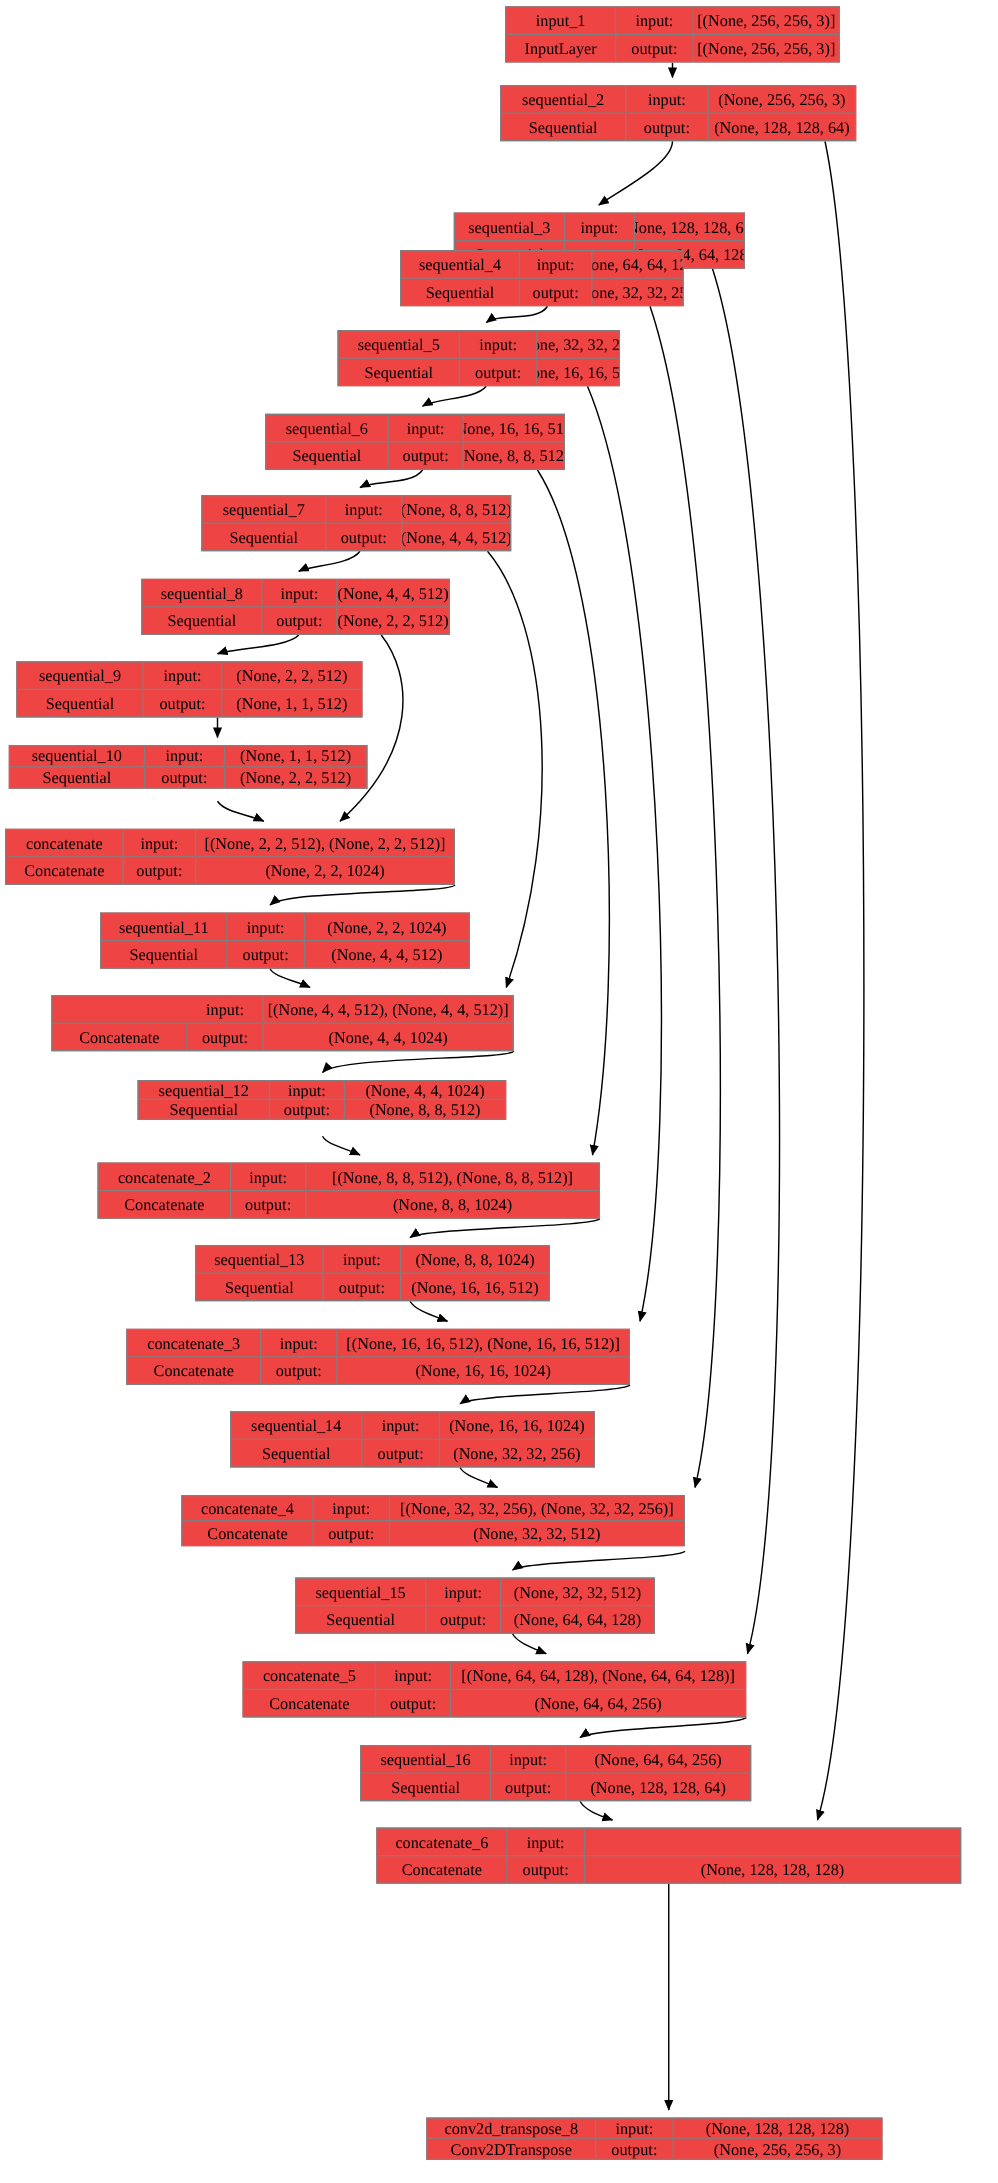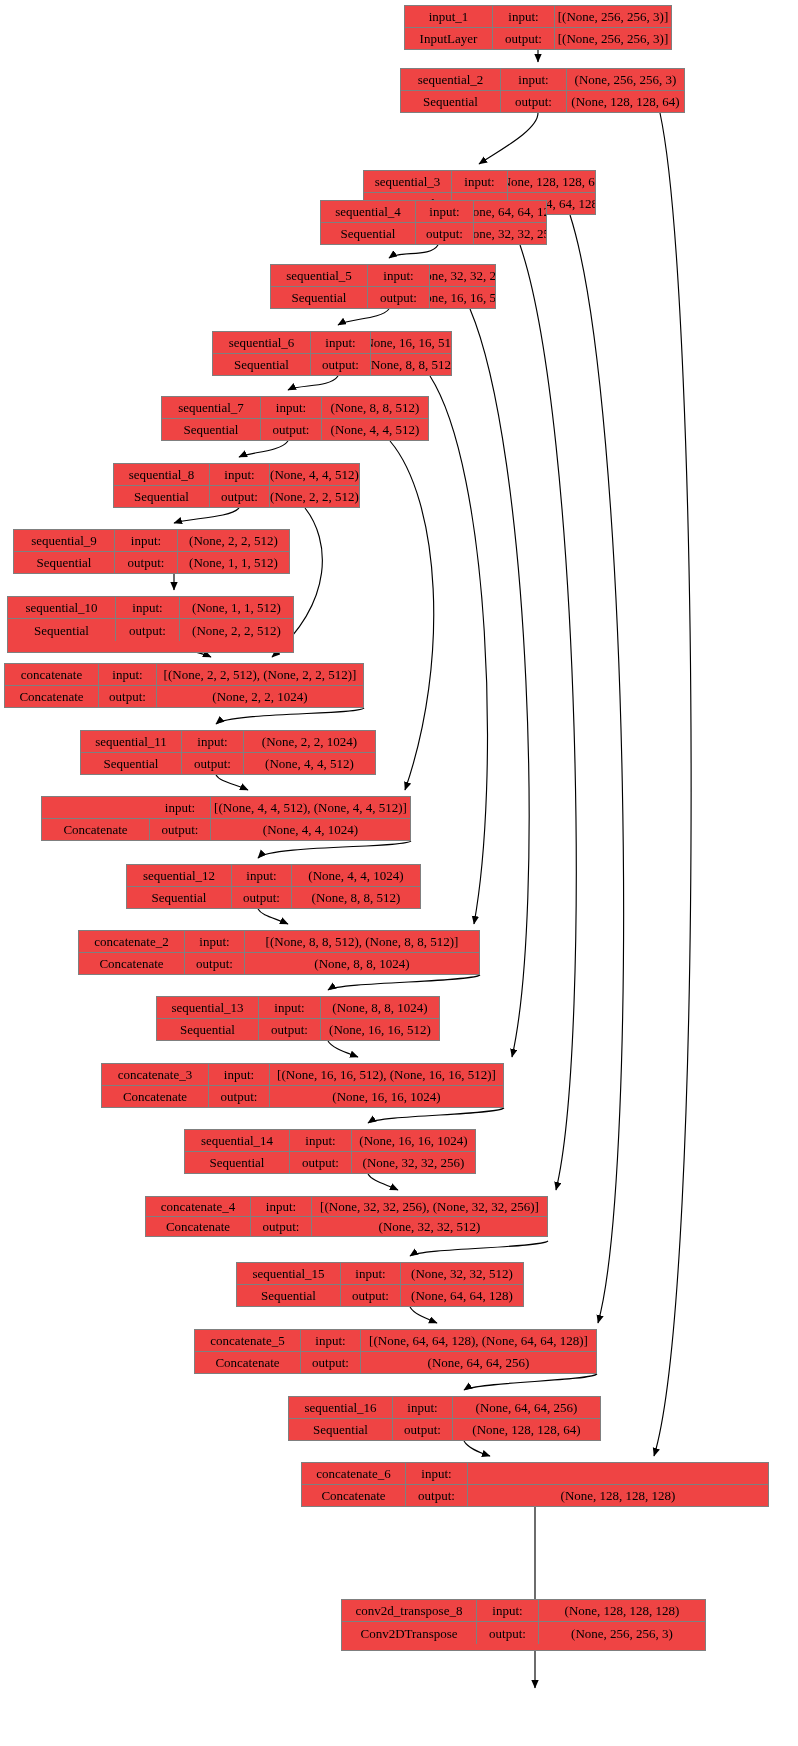--- a/index.html
+++ b/index.html
@@ -174,21 +174,21 @@
           <div class="cell c-name" style="width: 98px;">sequential_6</div>
           <div class="cell c-io" style="width: 60px;">input:</div>
           <div class="cell c-shape" style="width: 80px;">(None, 16, 16, 512)</div>
         </div>
         <div class="node-row">
           <div class="cell c-name" style="width: 98px;">Sequential</div>
           <div class="cell c-io" style="width: 60px;">output:</div>
           <div class="cell c-shape" style="width: 80px;">(None, 8, 8, 512)</div>
         </div>
       </div>
-      <div class="node" style="left: 161px; top: 396px; width: 268px; height: 45px; text-align: center;">
+      <div class="node" style="left: 161px; top: 396px; width: 248px; height: 45px; text-align: center;">
         <div class="node-row top">
           <div class="cell c-name" style="width: 99px;">sequential_7</div>
           <div class="cell c-io" style="width: 61px;">input:</div>
           <div class="cell c-shape" style="width: 86px;">(None, 8, 8, 512)</div>
         </div>
         <div class="node-row">
           <div class="cell c-name" style="width: 99px;">Sequential</div>
           <div class="cell c-io" style="width: 61px;">output:</div>
           <div class="cell c-shape" style="width: 86px;">(None, 4, 4, 512)</div>
         </div>
@@ -210,21 +210,21 @@
           <div class="cell c-name" style="width: 101px;">sequential_9</div>
           <div class="cell c-io" style="width: 63px;">input:</div>
           <div class="cell c-shape" style="width: 111px;">(None, 2, 2, 512)</div>
         </div>
         <div class="node-row">
           <div class="cell c-name" style="width: 101px;">Sequential</div>
           <div class="cell c-io" style="width: 63px;">output:</div>
           <div class="cell c-shape" style="width: 111px;">(None, 1, 1, 512)</div>
         </div>
       </div>
-      <div class="node" style="left: 7px; top: 596px; width: 287px; height: 57px; align-items: flex-end;">
+      <div class="node" style="left: 7px; top: 596px; width: 287px; height: 35px; align-items: flex-end;">
         <div class="node-row top">
           <div class="cell c-name" style="width: 108px;">sequential_10</div>
           <div class="cell c-io" style="width: 64px;">input:</div>
           <div class="cell c-shape" style="width: 113px;">(None, 1, 1, 512)</div>
         </div>
         <div class="node-row">
           <div class="cell c-name" style="width: 108px;">Sequential</div>
           <div class="cell c-io" style="width: 64px;">output:</div>
           <div class="cell c-shape" style="width: 113px;">(None, 2, 2, 512)</div>
         </div>
@@ -258,21 +258,21 @@
           <div class="cell c-name" style="width: 108px; margin-top: 39px;">concatenate_1</div>
           <div class="cell c-io" style="width: 61px;">input:</div>
           <div class="cell c-shape" style="width: 199px;">[(None, 4, 4, 512), (None, 4, 4, 512)]</div>
         </div>
         <div class="node-row">
           <div class="cell c-name" style="width: 108px;">Concatenate</div>
           <div class="cell c-io" style="width: 61px;">output:</div>
           <div class="cell c-shape" style="width: 199px;">(None, 4, 4, 1024)</div>
         </div>
       </div>
-      <div class="node" style="left: 126px; top: 864px; width: 295px; height: 45px;">
+      <div class="node" style="left: 110px; top: 864px; width: 295px; height: 32px;">
         <div class="node-row top">
           <div class="cell c-name" style="width: 105px;">sequential_12</div>
           <div class="cell c-io" style="width: 60px;">input:</div>
           <div class="cell c-shape" style="width: 128px;">(None, 4, 4, 1024)</div>
         </div>
         <div class="node-row">
           <div class="cell c-name" style="width: 105px;">Sequential</div>
           <div class="cell c-io" style="width: 60px;">output:</div>
           <div class="cell c-shape" style="width: 128px;">(None, 8, 8, 512)</div>
         </div>
@@ -377,21 +377,21 @@
         <div class="node-row top">
           <div class="cell c-name" style="width: 104px;">concatenate_6</div>
           <div class="cell c-io" style="width: 62px;">input:</div>
         </div>
         <div class="node-row">
           <div class="cell c-name" style="width: 104px;">Concatenate</div>
           <div class="cell c-io" style="width: 62px;">output:</div>
           <div class="cell c-shape" style="width: 300px;">(None, 128, 128, 128)</div>
         </div>
       </div>
-      <div class="node" style="left: 341px; top: 1599px; width: 365px; height: 52px;">
+      <div class="node" style="left: 341px; top: 1694px; width: 365px; height: 34px;">
         <div class="node-row top">
           <div class="cell c-name" style="width: 135px;">conv2d_transpose_8</div>
           <div class="cell c-io" style="width: 62px;">input:</div>
           <div class="cell c-shape" style="width: 166px;">(None, 128, 128, 128)</div>
         </div>
         <div class="node-row">
           <div class="cell c-name" style="width: 135px;">Conv2DTranspose</div>
           <div class="cell c-io" style="width: 62px;">output:</div>
           <div class="cell c-shape" style="width: 166px;">(None, 256, 256, 3)</div>
         </div>

